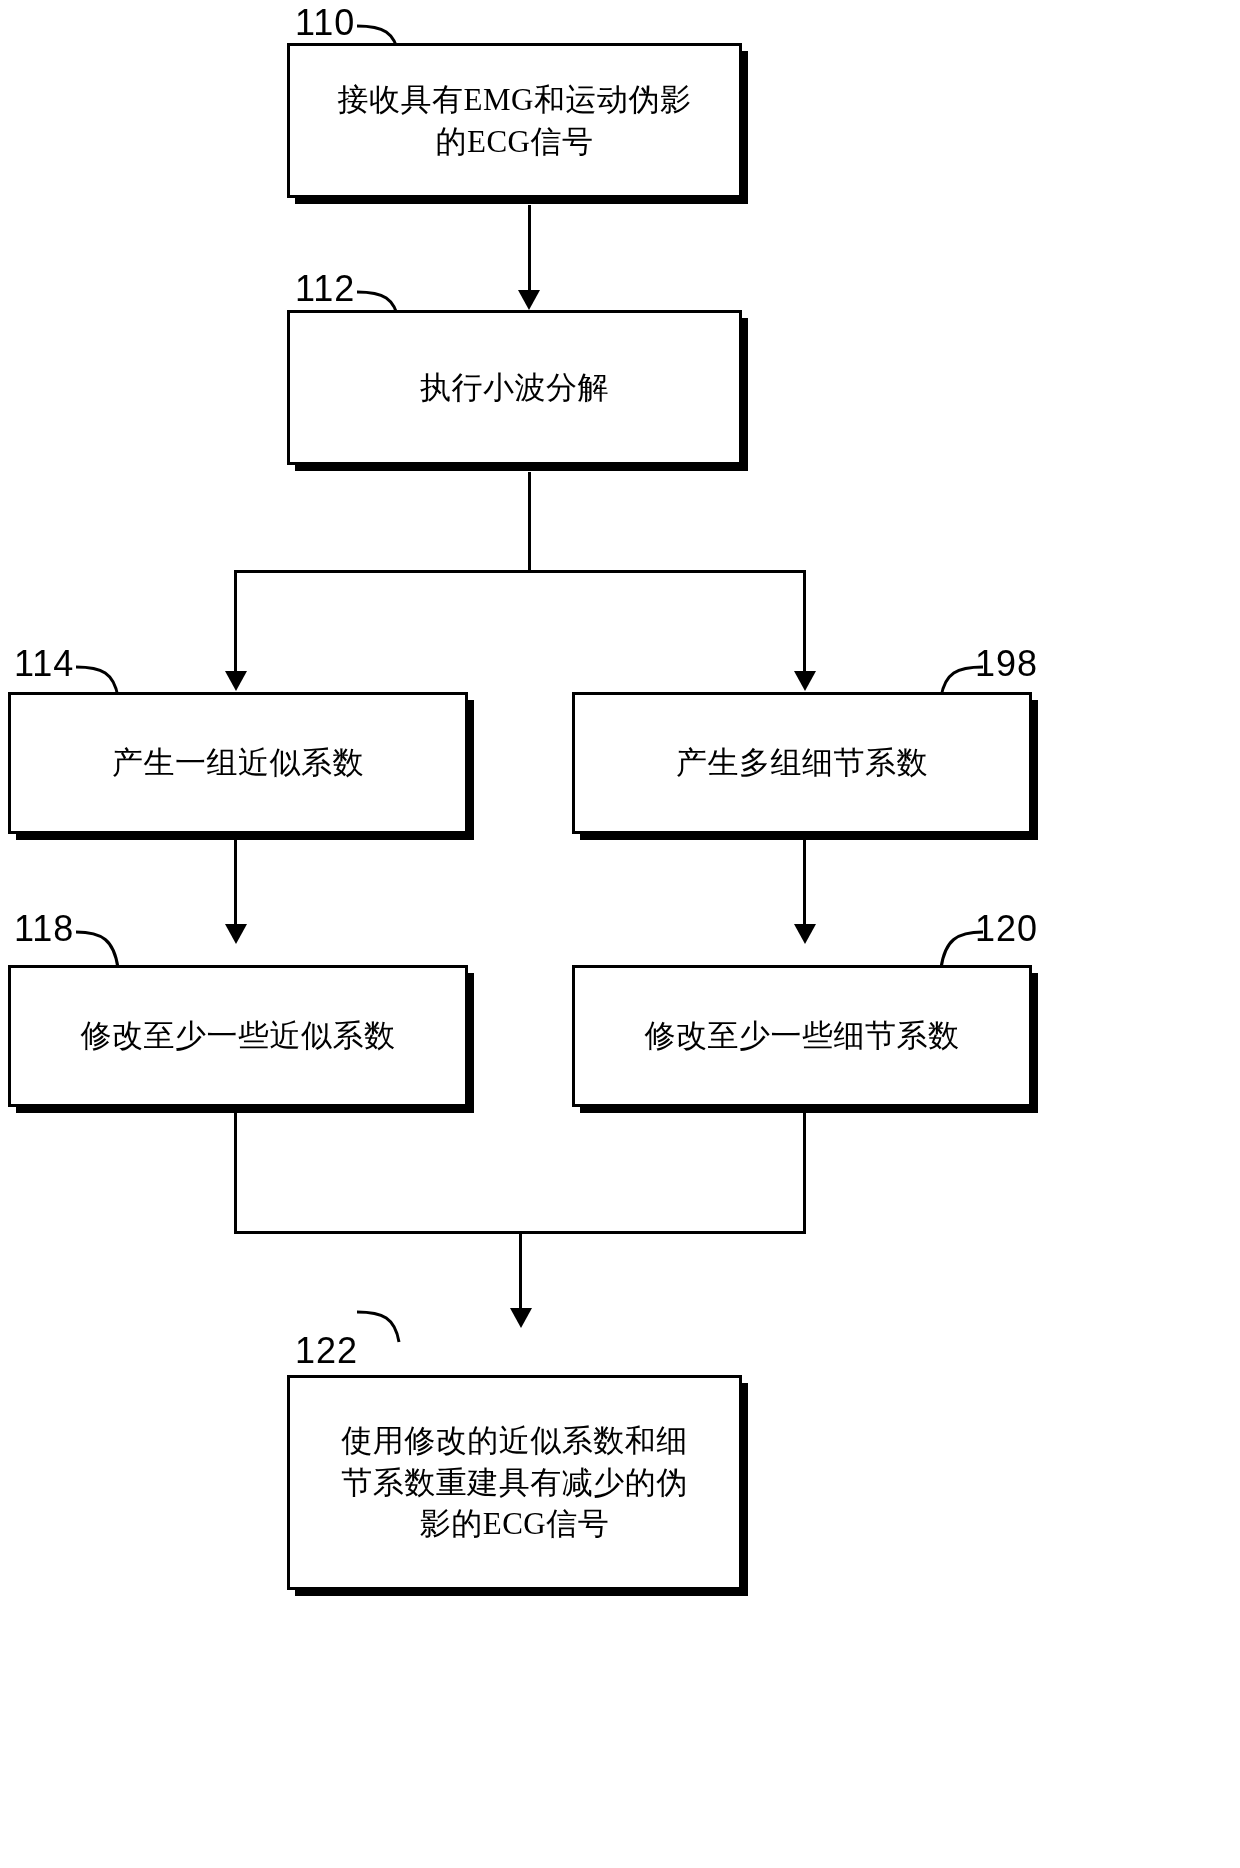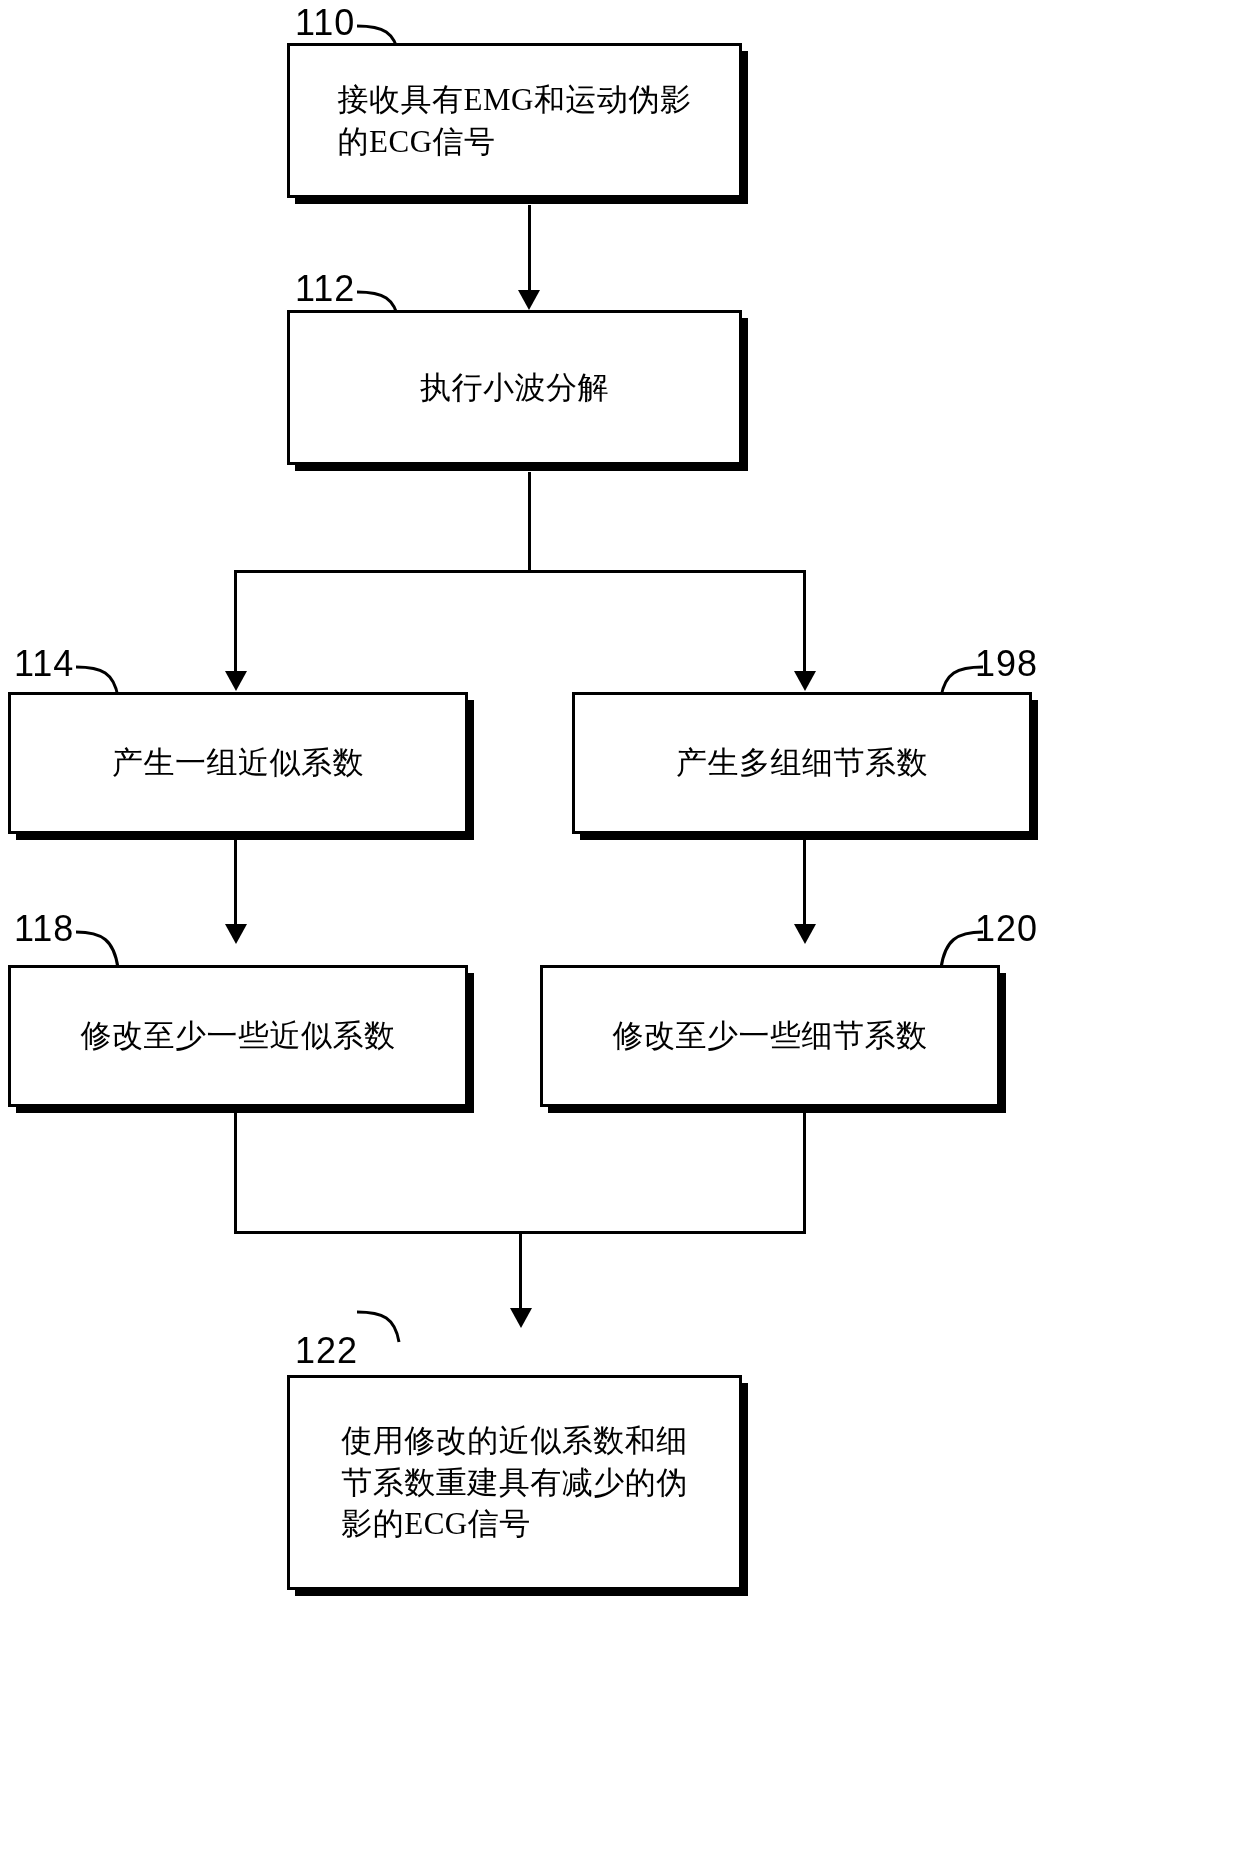--- a/index.html
+++ b/index.html
@@ -22,21 +22,21 @@
   
   .node {
     position: absolute;
     box-sizing: border-box;
     background: #ffffff;
     border: 3px solid #000000;
     box-shadow: 7px 7px 0 -1px #000000;
     display: flex;
     align-items: center;
     justify-content: center;
-    text-align: left;
+    text-align: center;
   }
   .node-text {
     font-size: 31px;
     line-height: 1.35;
     letter-spacing: 0.5px;
     padding: 0 14px;
     white-space: pre-line;
     font-family: "Liberation Serif", "DejaVu Serif", serif;
   }
 
@@ -146,21 +146,21 @@
   </div>
 
   <div class="node" style="left:572px;top:692px;width:460px;height:142px;">
     <div class="node-text">产生多组细节系数</div>
   </div>
 
   <div class="node" style="left:8px;top:965px;width:460px;height:142px;">
     <div class="node-text">修改至少一些近似系数</div>
   </div>
 
-  <div class="node" style="left:540px;top:965px;width:460px;height:142px;">
+  <div class="node" style="left:572px;top:965px;width:460px;height:142px;">
     <div class="node-text">修改至少一些细节系数</div>
   </div>
 
   <div class="node" style="left:287px;top:1330px;width:455px;height:215px;margin-top:45px;">
     <div class="node-text">使用修改的近似系数和细
 节系数重建具有减少的伪
 影的ECG信号</div>
   </div>
 
 </div>

